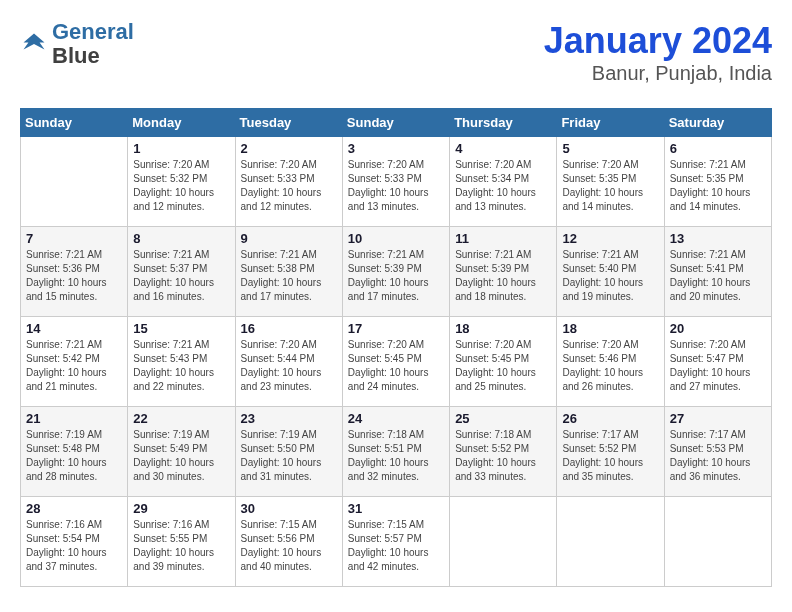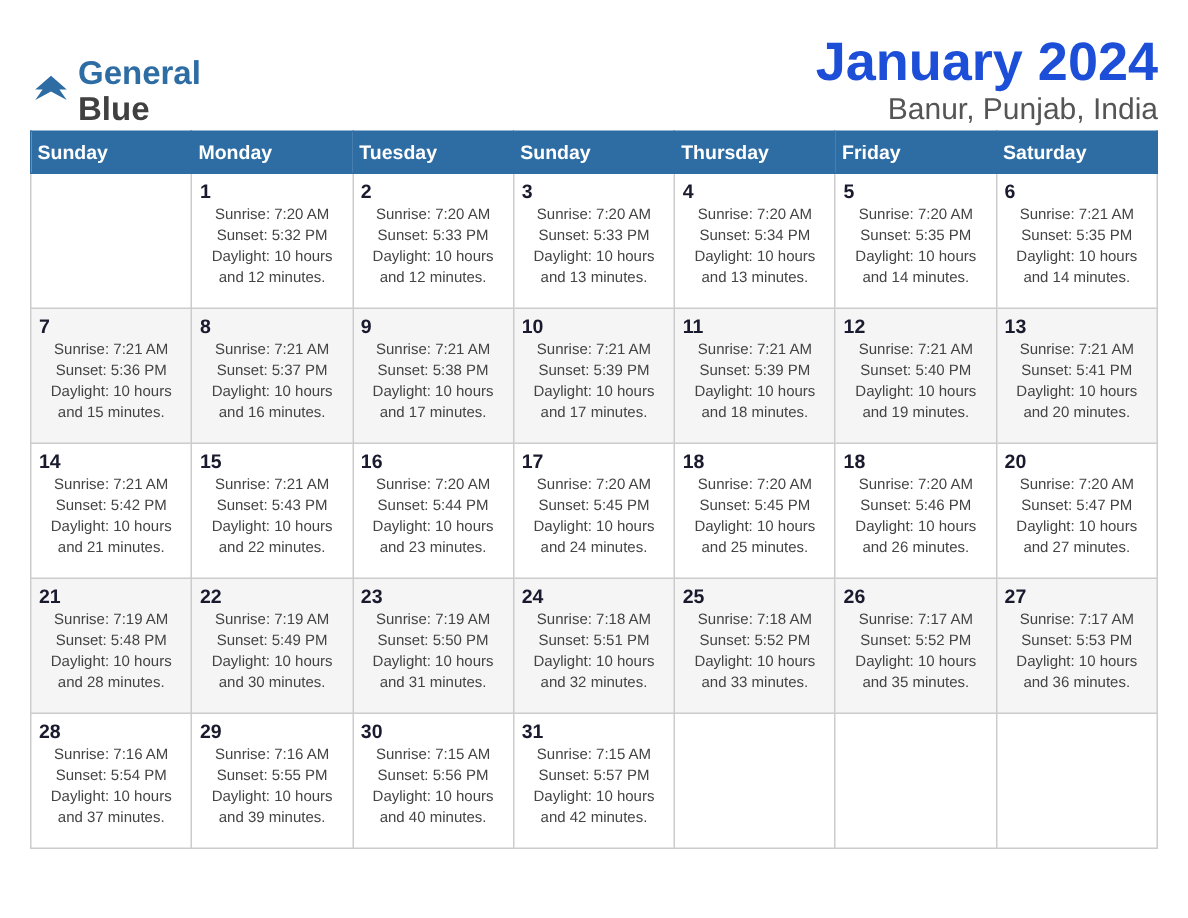--- a/index.html
+++ b/index.html
@@ -6,22 +6,22 @@
     body {
       font-family: Arial, sans-serif;
       background: #fff;
       width: 792px;
       min-height: 612px;
       padding: 20px;
     }
     .header {
       display: flex;
       justify-content: space-between;
-      align-items: flex-end;
-      margin-bottom: 2px;
+      align-items: flex-start;
+      margin-bottom: 23px;
     }
     .logo {
       display: flex;
       align-items: center;
     }
     .logo-text {
       font-size: 22px;
       font-weight: bold;
       color: #1a1a2e;
       line-height: 1.1;
@@ -78,21 +78,20 @@
       font-size: 13px;
       font-weight: bold;
       color: #1a1a2e;
       display: block;
       margin-bottom: 2px;
     }
     .day-info {
       font-size: 10px;
       color: #444;
       line-height: 1.4;
-      text-align: center;
     }
   </style>
 </head>
 <body>
 
 <div class="header">
   <div class="logo">
     <svg class="logo-bird" viewBox="0 0 40 40">
       <polygon points="20,5 35,18 28,18 35,28 20,20 5,28 12,18 5,18" fill="#2e6da4"></polygon>
     </svg>

